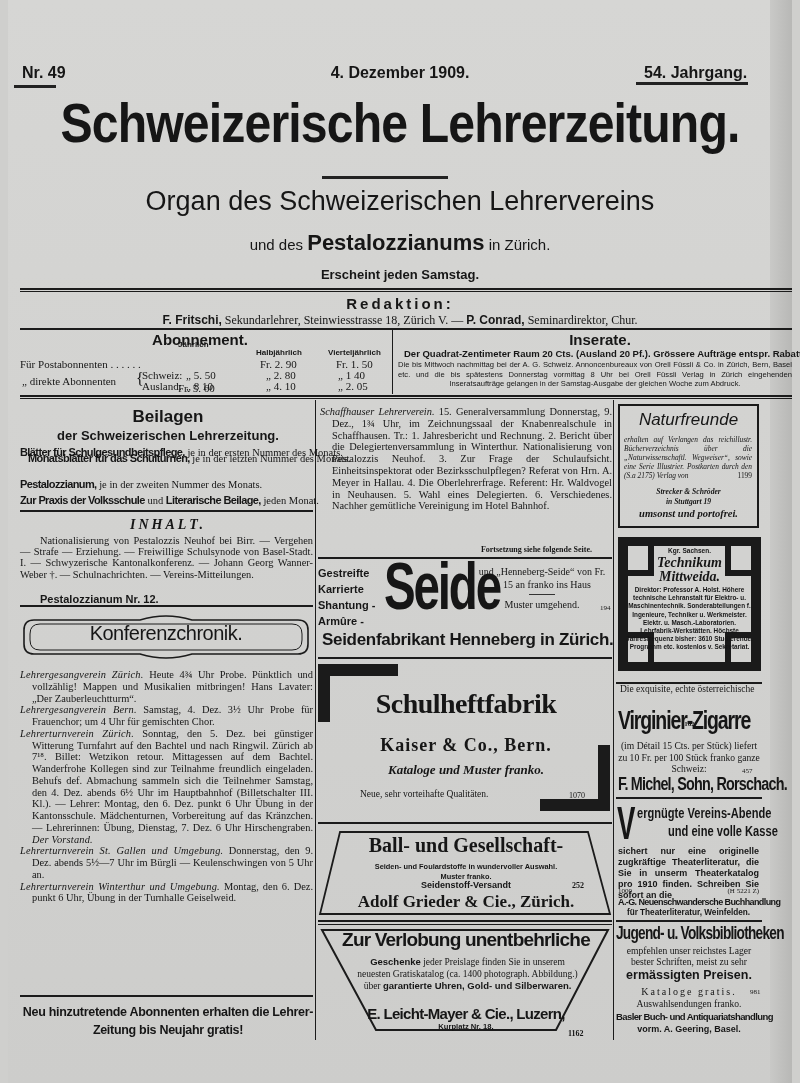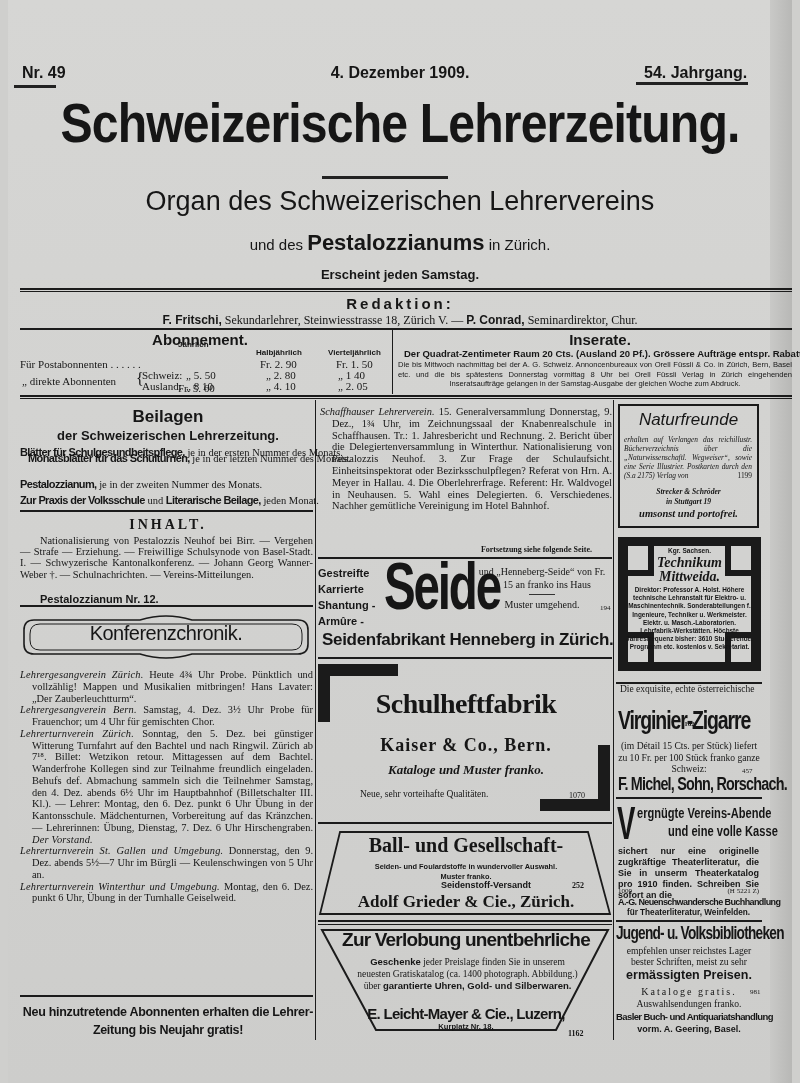--- a/index.html
+++ b/index.html
@@ -40,21 +40,21 @@
     .abo-row { font-size: 11px; }
     .ins-h { left: 400px; width: 400px; top: 331px; text-align:center; font-family:"Liberation Sans",sans-serif; font-weight:bold; font-size:15px; }
     .ins-1 { left: 404px; width: 388px; top: 348px; font-family:"Liberation Sans",sans-serif; font-size:9.5px; font-weight:bold; text-align:center; white-space:nowrap; }
     .ins-2 { left: 398px; width: 394px; top: 360px; font-family:"Liberation Sans",sans-serif; font-size:7.6px; text-align:justify; text-align-last:center; line-height:9.7px; }
 
     
     .beil-h { left: 20px; width: 296px; top: 407px; text-align:center; font-family:"Liberation Sans",sans-serif; font-weight:bold; font-size:17px; }
     .beil-s { left: 20px; width: 296px; top: 428px; text-align:center; font-family:"Liberation Sans",sans-serif; font-weight:bold; font-size:13px; }
     .beil-line { left: 20px; font-size:10.5px; white-space:nowrap; }
     .beil-line b { font-family:"Liberation Sans",sans-serif; font-size:11px; letter-spacing:-0.6px; }
-    .inhalt-h { left: 20px; width: 296px; top: 517px; text-align:center; font-size:14px; font-weight:bold; letter-spacing:3px; }
+    .inhalt-h { left: 20px; width: 296px; top: 517px; text-align:center; font-size:14px; font-weight:bold; letter-spacing:3px;font-style:italic; }
     .inhalt-t { left: 20px; width: 293px; top: 535px; font-size:10.4px; line-height:11.2px; text-align:justify; text-indent: 20px; }
     .pesta12 { left: 40px; top: 593px; font-family:"Liberation Sans",sans-serif; font-weight:bold; font-size:11px; }
 
     .kchron { left: 20px; top: 612px; width: 292px; height: 50px; }
     .kchron-t { left: 20px; width: 292px; top: 622px; text-align:center; font-family:"Liberation Sans",sans-serif; font-size:20px; letter-spacing:-0.5px; }
     .chron { left: 20px; width: 293px; top: 669px; font-size:10.4px; line-height:11.75px; text-align:justify; }
     .chron p { text-indent: -12px; padding-left: 12px; }
     .chron i { letter-spacing: 0.2px; }
     .neu { left: 20px; width: 296px; top: 1003px; text-align:center; font-family:"Liberation Sans",sans-serif; font-weight:bold; font-size:12.5px; line-height:18px; letter-spacing:-0.3px; }
 
@@ -69,21 +69,21 @@
     .seide-foot { left: 322px; width: 290px; top: 630px; text-align:center; font-family:"Liberation Sans",sans-serif; font-weight:bold; font-size:17px; letter-spacing:-0.3px; white-space:nowrap; }
 
     .schul-h { left: 320px; width: 292px; top: 688px; text-align:center; font-family:"Liberation Serif",serif; font-weight:bold; font-size:28px; letter-spacing:-0.5px; }
     .schul-1 { left: 320px; width: 292px; top: 735px; text-align:center; font-family:"Liberation Serif",serif; font-weight:bold; font-size:18px; letter-spacing:1px; }
     .schul-2 { left: 320px; width: 292px; top: 762px; text-align:center; font-style:italic; font-weight:bold; font-size:13px; }
     .schul-3 { left: 360px; width: 230px; top: 789px; text-align:left; font-size:9.5px; }
     .schul-num { left: 569px; top: 791px; font-size:8px; }
 
     .ball-h { left: 320px; width: 292px; top: 834px; text-align:center; font-weight:bold; font-size:20px; }
     .ball-1 { left: 320px; width: 292px; top: 862px; text-align:center; font-family:"Liberation Sans",sans-serif; font-size:7.4px; line-height:10px; font-weight:bold; }
-    .ball-2 { left: 340px; width: 292px; top: 880px; text-align:center; font-family:"Liberation Sans",sans-serif; font-weight:bold; font-size:9px; }
+    .ball-2 { left: 320px; width: 292px; top: 880px; text-align:center; font-family:"Liberation Sans",sans-serif; font-weight:bold; font-size:9px; }
     .ball-num { left: 572px; top: 881px; font-size:8px; font-weight:bold; }
     .ball-3 { left: 320px; width: 292px; top: 892px; text-align:center; font-weight:bold; font-size:17px; }
 
     .verl-h { left: 320px; width: 292px; top: 929px; text-align:center; font-family:"Liberation Sans",sans-serif; font-weight:bold; font-size:19px; letter-spacing:-0.8px; }
     .verl-t { left: 355px; width: 225px; top: 956px; text-align:center; font-size:9.5px; line-height:11.6px; }
     .verl-t b { font-family:"Liberation Sans",sans-serif; }
     .verl-f { left: 320px; width: 292px; top: 1005px; text-align:center; font-family:"Liberation Sans",sans-serif; font-weight:bold; font-size:15px; letter-spacing:-0.7px; }
     .verl-a { left: 320px; width: 292px; top: 1022px; text-align:center; font-family:"Liberation Sans",sans-serif; font-weight:bold; font-size:7.6px; }
     .verl-num { left: 568px; top: 1029px; font-size:8px; font-weight:bold; }
 

